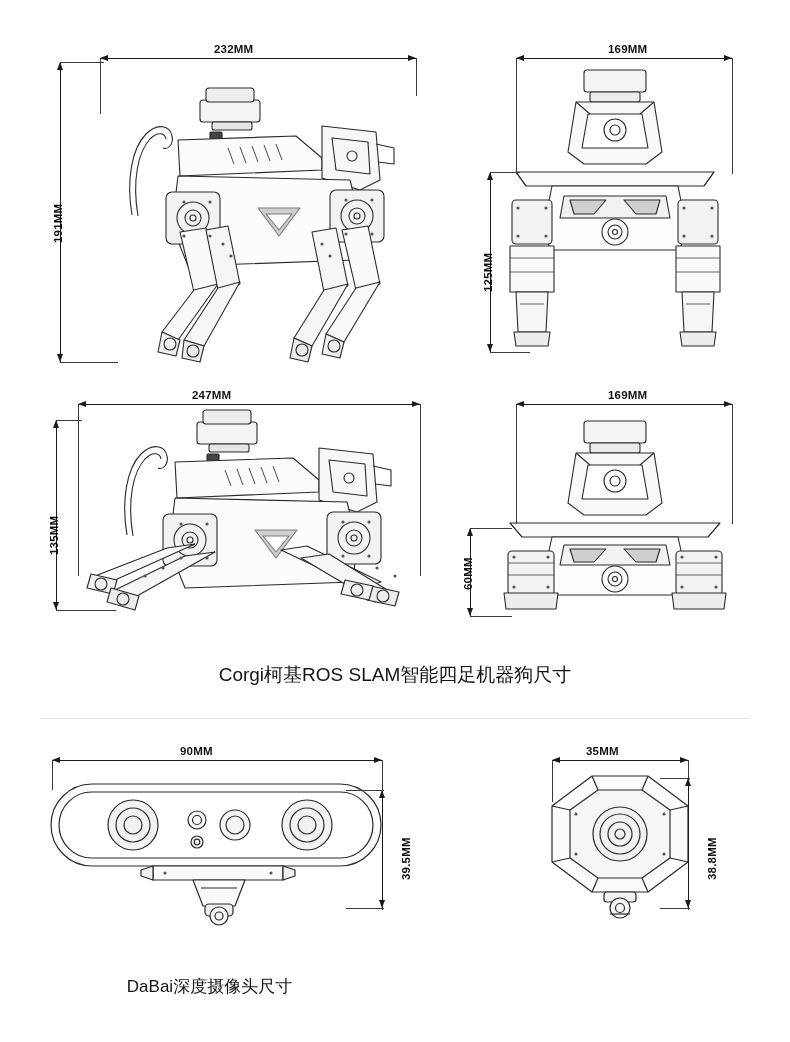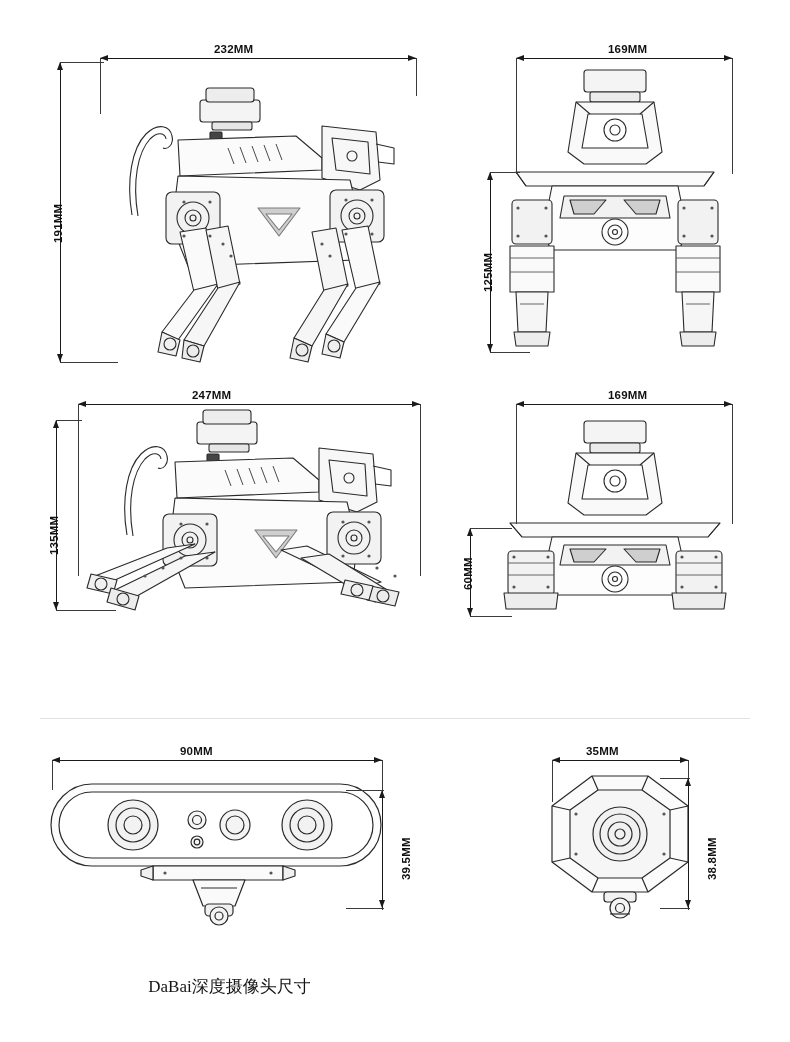--- a/index.html
+++ b/index.html
@@ -420,20 +420,21 @@
   <div class="ext" style="left:732px; top:404px; height:120px;"></div>
   <div class="dim-label" style="left:608px; top:389px;">169MM</div>
 
   <div class="vline" style="left:470px; top:528px; height:88px;"></div>
   <div class="arrow up" style="left:466.5px; top:528px;"></div>
   <div class="arrow down" style="left:466.5px; top:608px;"></div>
   <div class="ext-h" style="left:470px; top:528px; width:42px;"></div>
   <div class="ext-h" style="left:470px; top:616px; width:42px;"></div>
   <div class="dim-label vert" style="left:462px; top:590px;">60MM</div>
 
+  <div class="caption" style="left:0; top:662px; width:790px;">Corgi柯基ROS SLAM智能四足机器狗尺寸</div>
 
   <div class="divider" style="top:718px;"></div>
 
   <div class="panel" style="left:45px; top:770px; width:345px; height:160px;">
     <svg width="345" height="160" viewBox="0 0 345 160">
       <g fill="none" stroke="#2a2a2a" stroke-width="1.2" stroke-linejoin="round">
 
         <rect x="6" y="14" width="330" height="82" rx="41" fill="#fcfcfc"></rect>
         <rect x="14" y="22" width="314" height="66" rx="33" fill="#ffffff"></rect>
 
@@ -525,15 +526,15 @@
   <div class="ext" style="left:688px; top:760px; height:150px;"></div>
   <div class="dim-label" style="left:586px; top:745px;">35MM</div>
 
   <div class="vline" style="left:688px; top:778px; height:130px;"></div>
   <div class="arrow up" style="left:684.5px; top:778px;"></div>
   <div class="arrow down" style="left:684.5px; top:900px;"></div>
   <div class="ext-h" style="left:660px; top:778px; width:30px;"></div>
   <div class="ext-h" style="left:660px; top:908px; width:30px;"></div>
   <div class="dim-label vert" style="left:706px; top:880px;">38.8MM</div>
 
-  <div class="caption small" style="left:57px; top:975px; width:345px;font-family:Liberation Serif, serif;">DaBai深度摄像头尺寸</div>
+  <div class="caption small" style="left:37px; top:975px; width:345px;">DaBai深度摄像头尺寸</div>
 
 </div>
 
 </body></html>

